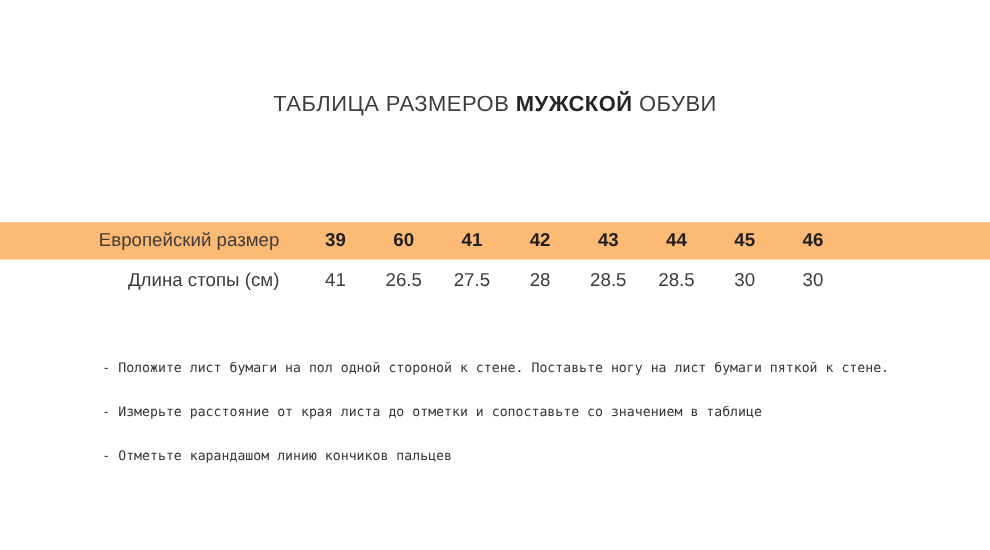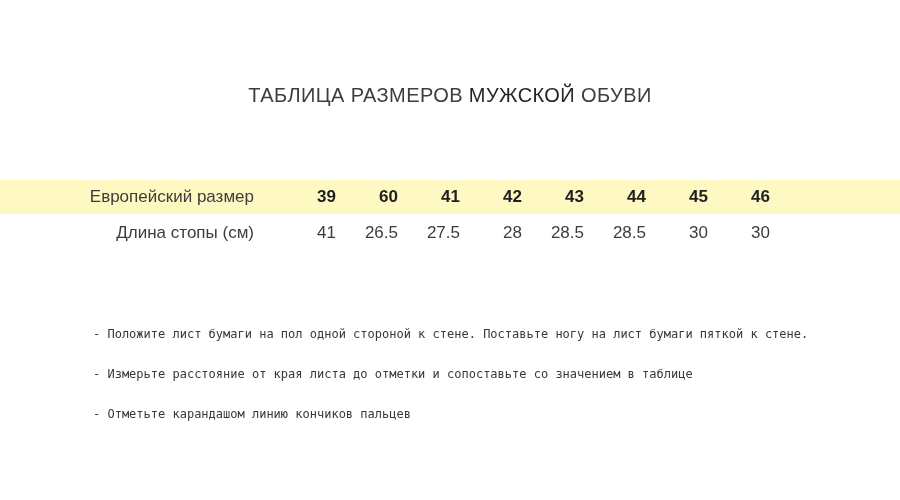--- a/index.html
+++ b/index.html
@@ -20,47 +20,47 @@
     top: 84px;
     left: 0;
     width: 900px;
     text-align: center;
     font-size: 20px;
     line-height: 22px;
     letter-spacing: 0.4px;
     color: #3d3d3d;
     font-weight: 400;
   }
-  .title .b { font-weight: 400; color: #262626; }
+  .title .b { font-weight: 700; color: #262626; }
 
   
   .size-table {
     position: absolute;
     top: 180px;
     left: 0;
     width: 900px;
   }
   .t-row {
     display: flex;
     align-items: center;
     height: 34px;
     font-size: 17px;
   }
-  .t-row.t-header { background: #fef9c3; }
+  .t-row.t-header { background: #fdba74; margin-top: 22px; }
   .t-row.t-values { margin-top: 2px; }
   .cell-label {
     width: 274px;
     text-align: right;
     padding-right: 20px;
     color: #3c3c3c;
     white-space: nowrap;
   }
   .cell {
     width: 62px;
-    text-align: right;
+    text-align: center;
     color: #3c3c3c;
   }
   .t-header .cell { font-weight: 700; color: #1f1f1f; }
 
   
   .instructions {
     position: absolute;
     top: 326px;
     left: 93px;
     width: 760px;

